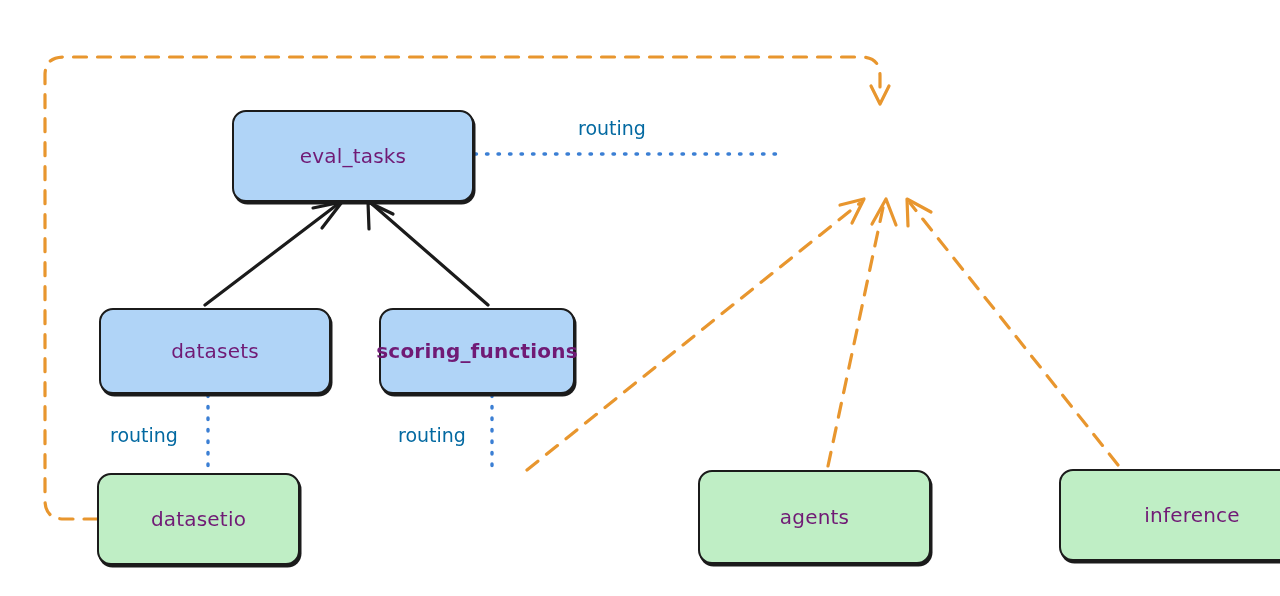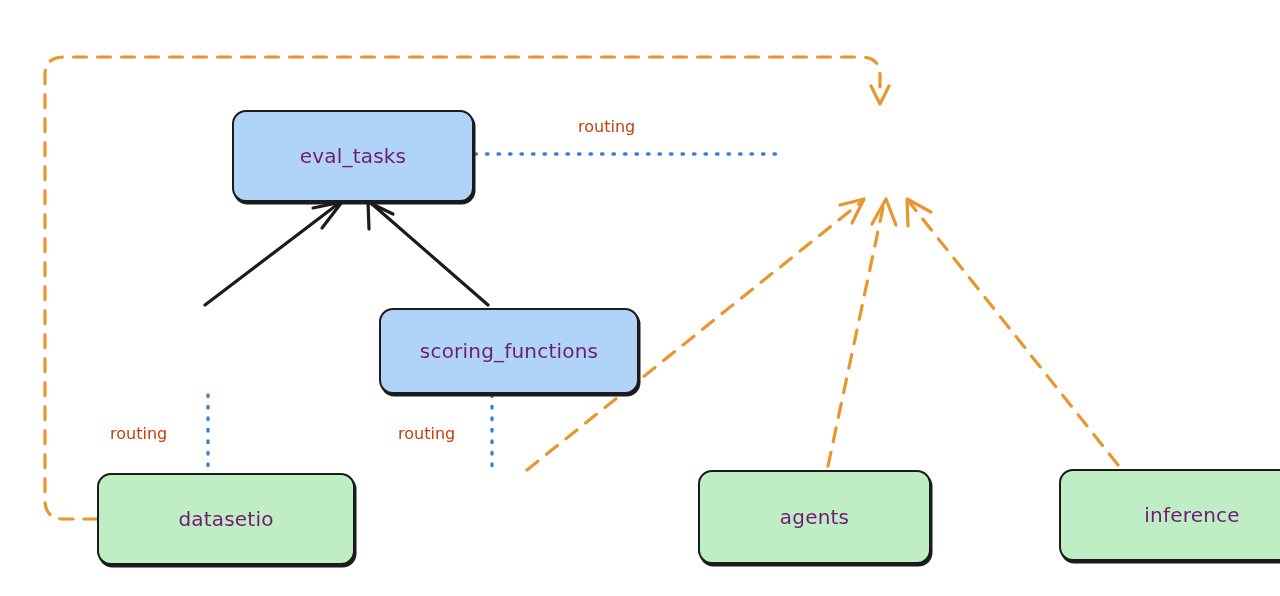--- a/index.html
+++ b/index.html
@@ -38,22 +38,22 @@
     font-size: 20px;
     color: #701a75;
     letter-spacing: 0.2px;
     box-shadow: 1.5px 2.5px 0 0 #1b1b1b;
   }
   .node.blue  { background: #b0d4f7; }
   .node.green { background: #bfeec5; }
   .edge-label {
     position: absolute;
     font-family: "DejaVu Sans", sans-serif;
-    font-size: 16px;
-    color: #c2410c;
+    font-size: 19px;
+    color: #0369a1;
     white-space: nowrap;
   }
 </style>
 </head>
 <body>
 
 <div id="diagram">
 
   <svg id="edges" viewBox="0 0 1280 596" xmlns="http://www.w3.org/2000/svg">
 
@@ -80,26 +80,29 @@
     <path d="M 208,395 L 208,472" fill="none" stroke="#3b7fd4" stroke-width="3.4" stroke-dasharray="1.5,10" stroke-linecap="round"></path>
 
     <path d="M 492,395 L 492,472" fill="none" stroke="#3b7fd4" stroke-width="3.4" stroke-dasharray="1.5,10" stroke-linecap="round"></path>
   </svg>
 
   <div class="node blue" style="left:232px; top:110px; width:242px; height:92px;">
     <span>eval_tasks</span>
   </div>
 
 
+  <div class="node blue" style="left:99px; top:308px; width:232px; height:86px;">
+    <span>datasets</span>
+  </div>
 
-  <div class="node blue" style="left:379px; top:308px; width:260px; height:86px;">
+  <div class="node blue" style="left:379px; top:308px; width:196px; height:86px;font-weight:bold;">
     <span>scoring_functions</span>
   </div>
 
-  <div class="node green" style="left:97px; top:473px; width:258px; height:92px;text-align:right;">
+  <div class="node green" style="left:97px; top:473px; width:203px; height:92px;text-align:right;">
     <span>datasetio</span>
   </div>
 
 
   <div class="node green" style="left:698px; top:470px; width:233px; height:94px;">
     <span>agents</span>
   </div>
 
   <div class="node green" style="left:1023px; top:469px; width:266px; height:92px;margin-left:36px;">
     <span>inference</span>

